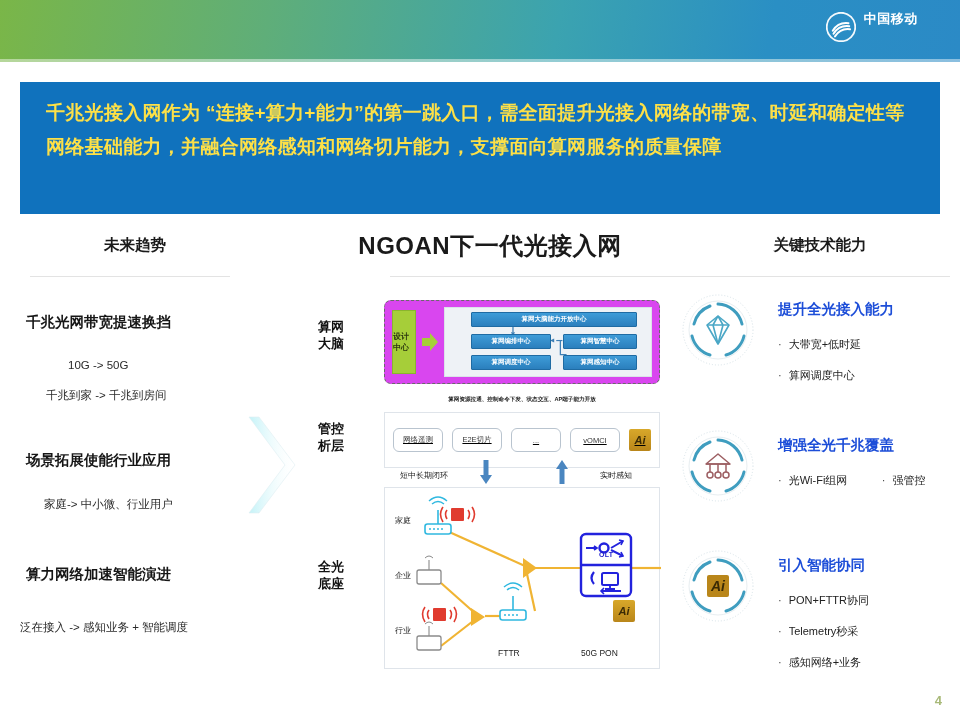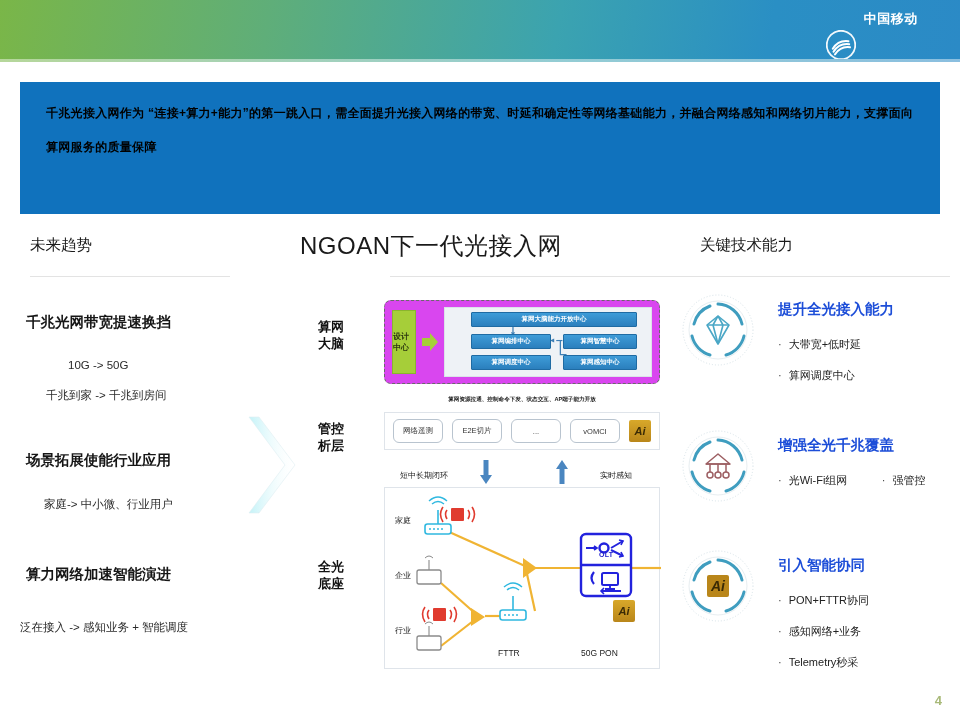--- a/index.html
+++ b/index.html
@@ -14,45 +14,46 @@
     position:absolute; left:0; top:0; width:960px; height:59px;
     background:linear-gradient(100deg,#7ab648 0%,#5fae79 28%,#3ba3b0 58%,#2a8fc4 80%,#2b8ac6 100%);
   }
   #header-title {
     position:absolute; left:16px; top:12px;
     font-size:25px; font-weight:bold; color:#ffffff;
     letter-spacing:1px; white-space:nowrap;
   }
   #logo-wrap {
     position:absolute; right:18px; top:12px;
-    display:flex; align-items:center; gap:8px;
+    display:flex; gap:8px;
   }
   #logo-mark { width:30px; height:30px; flex:0 0 30px; }
   #logo-text { display:flex; flex-direction:column; line-height:1.05; }
   #logo-cn { font-size:13px; color:#ffffff; font-weight:bold; letter-spacing:.5px; }
   #logo-en { font-size:13px; color:#ffffff; letter-spacing:.2px;margin-top:38px; }
   #header-underline {
     position:absolute; left:0; top:59px; width:960px; height:3px;
     background:linear-gradient(100deg,#7ab648 0%,#3ba3b0 58%,#2b8ac6 100%);
     opacity:.55;
   }
 
   
   #banner {
     position:absolute; left:20px; top:82px; width:920px; height:132px;
     background:#1072bd; padding:14px 26px 0 26px;
   }
   #banner-text {
-    font-size:12px; font-weight:bold; color:#000000;
+    font-size:19px; font-weight:bold; color:#fde047;
     line-height:34px; letter-spacing:.3px;
   }
 
   
   .col-head {
-    position:absolute; font-size:15.5px; font-weight:normal; color:#1a1a1a;
+    position:absolute; font-size:15.5px; font-weight:bold; color:#1a1a1a;
+    text-align:center;
   }
   #head-left  { left:30px;  top:235px; width:210px; }
   #head-mid   { left:300px; top:230px; width:380px; font-size:24px; letter-spacing:.5px; }
   #head-right { left:700px; top:235px; width:240px; }
 
   .col-rule { position:absolute; height:1px; background:#e3e3e3; }
   #rule-left  { left:30px;  top:276px; width:200px; }
   #rule-mid   { left:390px; top:276px; width:290px; }
   #rule-right { left:670px; top:276px; width:280px; }
 
@@ -112,23 +113,23 @@
   #bb-sched { left:26px;  top:47px; width:80px;  height:15px; }
   #bb-sense { left:118px; top:47px; width:74px;  height:15px; }
   #brain-svg { position:absolute; left:0; top:0; width:100%; height:100%; pointer-events:none; }
 
   #brain-caption {
     position:absolute; left:384px; top:396px; width:276px;
     font-size:5.6px; color:#1a1a1a; text-align:center; font-weight:bold;
   }
 
   #ctrl-box {
-    position:absolute; left:384px; top:412px; width:276px; height:38px;
+    position:absolute; left:384px; top:412px; width:276px; height:56px;
     background:#ffffff; border:1px solid #dfe4ea;
-    display:flex; align-items:center; justify-content:center; gap:9px;
+    display:flex; align-items:center; justify-content:center; gap:9px;text-decoration:underline;
   }
   .cb {
     height:24px; min-width:50px; padding:0 7px; border:1px solid #b9c4cf;
     border-radius:6px; background:#ffffff; color:#333; font-size:7.5px;
     display:flex; align-items:center; justify-content:center; white-space:nowrap;
   }
   .ai-badge {
     width:22px; height:22px; background:linear-gradient(180deg,#d8a82a 0%,#b9861a 100%);
     color:#3a2a05; font-size:11px; font-weight:bold; font-style:italic;
     display:flex; align-items:center; justify-content:center; border-radius:2px;
@@ -448,21 +449,21 @@
     </g>
     <rect x="27" y="27" width="22" height="22" rx="2" fill="#b9861a"></rect>
     <text x="38" y="43" font-family="'Liberation Sans',sans-serif" font-size="14" font-weight="bold" font-style="italic" fill="#3a2a05" text-anchor="middle">Ai</text>
   </svg>
   <div class="cap-title">引入智能协同</div>
   <div class="cap-bullets">
     <div class="bullet-row">
       <span class="cap-bullet"><span class="dot">·</span><span>PON+FTTR协同</span></span>
     </div>
     <div class="bullet-row">
+      <span class="cap-bullet"><span class="dot">·</span><span>Telemetry秒采</span></span>
+    </div>
+    <div class="bullet-row">
       <span class="cap-bullet"><span class="dot">·</span><span>感知网络+业务</span></span>
     </div>
-    <div class="bullet-row">
-      <span class="cap-bullet"><span class="dot">·</span><span>Telemetry秒采</span></span>
-    </div>
   </div>
 </div>
 
 <div id="page-num">4</div>
 
 </body></html>

